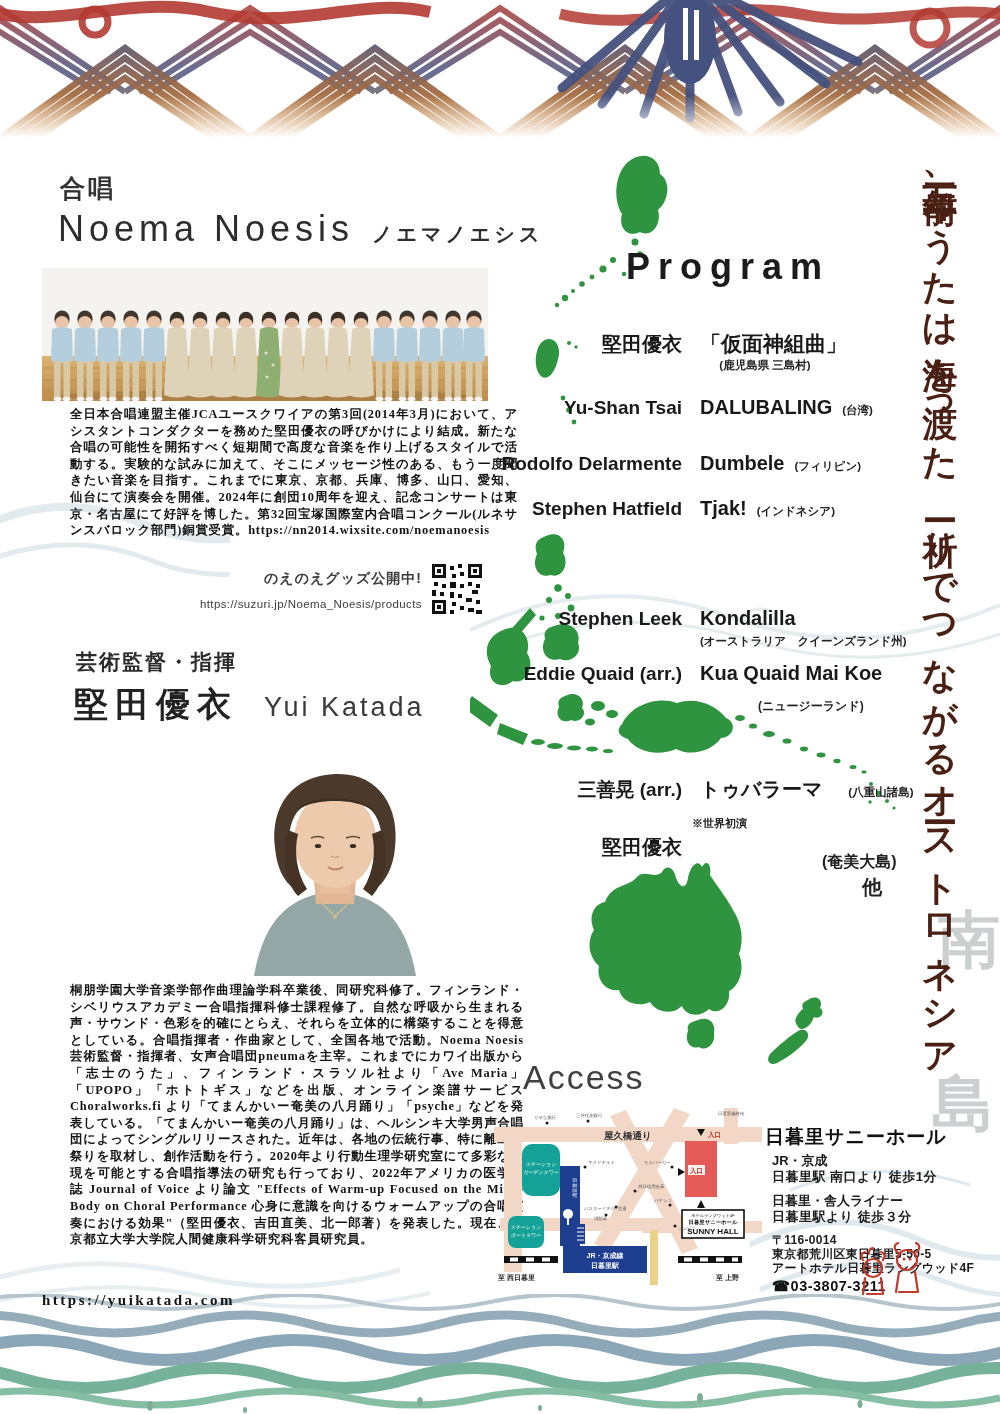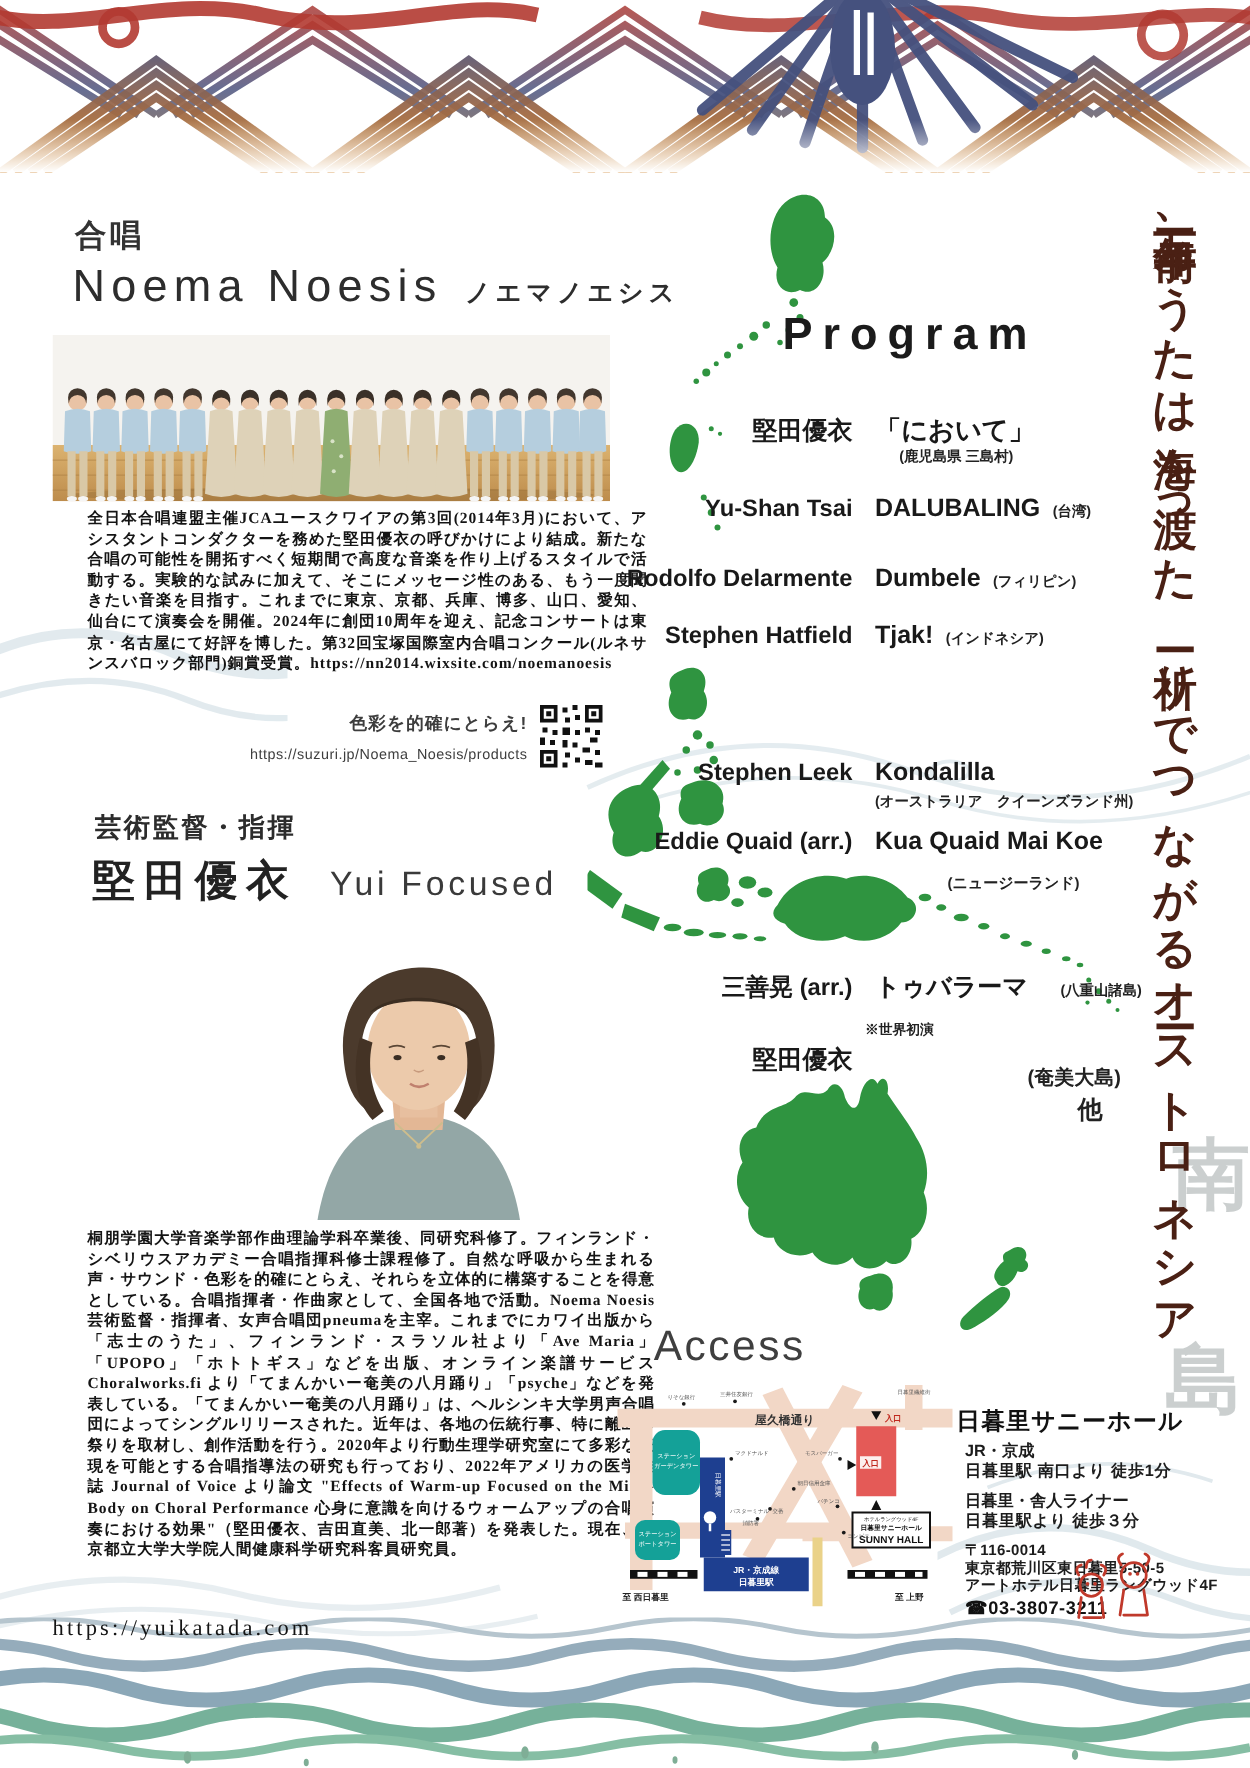--- a/index.html
+++ b/index.html
@@ -10,21 +10,21 @@
   .sec-label{font-size:25px;letter-spacing:3px;color:#333;font-weight:600;}
   .choir-name{font-size:36px;letter-spacing:5px;color:#2d2d2d;font-weight:400;}
   .choir-kana{font-size:20px;letter-spacing:4px;color:#2d2d2d;margin-left:18px;font-weight:600;}
   .para{font-family:Liberation Serif, serif;font-size:12.4px;line-height:1.34;letter-spacing:.8px;
         text-align:justify;color:#141414;font-weight:600;margin-left:28px;}
   .goods-label{font-size:14px;font-weight:700;color:#3d3d3d;letter-spacing:1px;}
   .goods-url{font-size:11.5px;color:#3d3d3d;letter-spacing:.4px;}
   .cond-label{font-size:21px;letter-spacing:2px;color:#2c2c2c;font-weight:600;}
   .cond-name{font-size:34px;letter-spacing:7px;color:#222;font-weight:600;}
   .cond-en{font-size:27px;letter-spacing:3px;color:#3a3a3a;margin-left:26px;font-weight:400;}
-  .site-url{font-family:"Liberation Serif",serif;font-size:18px;letter-spacing:2.5px;color:#141414;font-weight:400;}
+  .site-url{font-family:"Liberation Serif",serif;font-size:15px;letter-spacing:2.5px;color:#141414;font-weight:700;}
   
   .prog-title{font-size:36px;letter-spacing:8px;color:#1b1b1b;font-weight:600;}
   .prog-row{position:absolute;left:470px;width:450px;display:flex;align-items:baseline;white-space:nowrap;z-index:4;}
   .pcomposer{width:212px;text-align:right;font-weight:700;font-size:19px;flex:none;margin-right:18px;color:#191919;}
   .ptitle{font-weight:700;font-size:20px;color:#191919;}
   .ptitle-sm{font-weight:700;font-size:17px;color:#191919;}
   .porigin{font-size:11.5px;margin-left:10px;font-weight:700;color:#222;}
   .porigin-blk{position:absolute;font-size:11.5px;font-weight:700;color:#222;z-index:4;}
   .premiere{position:absolute;font-size:11px;font-weight:700;color:#222;z-index:4;}
   .etc{position:absolute;font-size:20px;font-weight:700;color:#222;z-index:4;}
@@ -256,21 +256,21 @@
       <use href="#figW" transform="translate(319,105)"></use>
     <use href="#figM" transform="translate(342,105)"></use>
       <use href="#figM" transform="translate(365,105)"></use>
     <use href="#figM" transform="translate(388,105)"></use>
       <use href="#figM" transform="translate(411,105)"></use>
     <use href="#figM" transform="translate(432,105)"></use>
   </svg>
 
   <div class="abs para" style="left:42px;top:406px;width:448px;z-index:3;">全日本合唱連盟主催JCAユースクワイアの第3回(2014年3月)において、アシスタントコンダクターを務めた堅田優衣の呼びかけにより結成。新たな合唱の可能性を開拓すべく短期間で高度な音楽を作り上げるスタイルで活動する。実験的な試みに加えて、そこにメッセージ性のある、もう一度聞きたい音楽を目指す。これまでに東京、京都、兵庫、博多、山口、愛知、仙台にて演奏会を開催。2024年に創団10周年を迎え、記念コンサートは東京・名古屋にて好評を博した。第32回宝塚国際室内合唱コンクール(ルネサンスバロック部門)銅賞受賞。https://nn2014.wixsite.com/noemanoesis</div>
 
-  <div class="abs goods-label" style="left:130px;top:570px;width:292px;text-align:right;z-index:3;">色彩を的確にとらえ!</div>
+  <div class="abs goods-label" style="left:130px;top:570px;width:292px;text-align:right;z-index:3;">のえのえグッズ公開中!</div>
   <a class="abs goods-url" style="left:130px;top:598px;width:292px;text-align:right;z-index:3;text-decoration:none;color:#3d3d3d;">https://suzuri.jp/Noema_Noesis/products</a>
 
   <svg class="abs" style="left:430px;top:562px;z-index:3;" width="54" height="54" viewBox="0 0 54 54">
     <rect width="54" height="54" fill="#fff"></rect>
     <g fill="#111">
       <rect x="2" y="2" width="14" height="14"></rect>
         <rect x="38" y="2" width="14" height="14"></rect>
         <rect x="2" y="38" width="14" height="14"></rect>
       <rect x="20" y="4" width="4" height="4"></rect>
         <rect x="28" y="2" width="4" height="4"></rect>
@@ -302,21 +302,21 @@
       </g>
     <g fill="#111">
         <rect x="7" y="7" width="4" height="4"></rect>
         <rect x="43" y="7" width="4" height="4"></rect>
         <rect x="7" y="43" width="4" height="4"></rect>
       </g>
   </svg>
 
   <div class="abs cond-label" style="left:76px;top:648px;z-index:3;">芸術監督・指揮</div>
   <div class="abs" style="left:74px;top:682px;z-index:3;white-space:nowrap;">
-    <span class="cond-name">堅田優衣</span><span class="cond-en">Yui Focused</span>
+    <span class="cond-name">堅田優衣</span><span class="cond-en">Yui Katada</span>
   </div>
 
   <svg class="abs" style="left:236px;top:754px;z-index:2;" width="196" height="222" viewBox="0 0 196 222">
     <path d="M18,222 C28,162 58,140 98,138 C140,140 170,162 180,222 Z" fill="#93a7a6"></path>
     <path d="M78,126 L120,126 L118,150 L80,150 Z" fill="#e3b795"></path>
     <rect x="84" y="112" width="30" height="28" fill="#e7bf9f"></rect>
     <ellipse cx="99" cy="86" rx="41" ry="48" fill="#eccaab"></ellipse>
     <path d="M99,20 C142,18 164,52 159,94 C157,114 150,126 141,134 C150,100 148,68 135,56 C119,42 79,42 63,56 C51,68 49,100 57,134 C47,126 41,114 39,94 C34,52 56,22 99,20 Z" fill="#4b3a2c"></path>
     <path d="M52,76 C45,104 49,128 62,142 L71,135 C60,118 58,96 62,80 Z" fill="#443325"></path>
     <path d="M146,76 C153,104 149,128 136,142 L127,135 C138,118 140,96 136,80 Z" fill="#443325"></path>
@@ -331,21 +331,21 @@
     <circle cx="99" cy="163" r="2" fill="#cdbd8d"></circle>
   </svg>
 
   <div class="abs para" style="left:42px;top:982px;width:454px;z-index:3;">桐朋学園大学音楽学部作曲理論学科卒業後、同研究科修了。フィンランド・シベリウスアカデミー合唱指揮科修士課程修了。自然な呼吸から生まれる声・サウンド・色彩を的確にとらえ、それらを立体的に構築することを得意としている。合唱指揮者・作曲家として、全国各地で活動。Noema Noesis芸術監督・指揮者、女声合唱団pneumaを主宰。これまでにカワイ出版から「志士のうた」、フィンランド・スラソル社より「Ave Maria」「UPOPO」「ホトトギス」などを出版、オンライン楽譜サービス Choralworks.fi より「てまんかいー奄美の八月踊り」「psyche」などを発表している。「てまんかいー奄美の八月踊り」は、ヘルシンキ大学男声合唱団によってシングルリリースされた。近年は、各地の伝統行事、特に離島の祭りを取材し、創作活動を行う。2020年より行動生理学研究室にて多彩な表現を可能とする合唱指導法の研究も行っており、2022年アメリカの医学雑誌 Journal of Voice より論文 "Effects of Warm-up Focused on the Mind-Body on Choral Performance 心身に意識を向けるウォームアップの合唱演奏における効果"（堅田優衣、吉田直美、北一郎著）を発表した。現在、東京都立大学大学院人間健康科学研究科客員研究員。</div>
   <a class="abs site-url" style="left:42px;top:1292px;z-index:3;text-decoration:none;color:#141414;">https://yuikatada.com</a>
 
   <div class="abs prog-title" style="left:626px;top:246px;z-index:4;">Program</div>
 
   <div class="prog-row" style="top:330px;">
     <span class="pcomposer" style="font-size:20px;">堅田優衣</span>
-    <span class="ptitle" style="font-size:21px;">「において」</span>
+    <span class="ptitle" style="font-size:21px;">「仮面神組曲」</span>
   </div>
   <div class="porigin-blk" style="left:700px;top:358px;width:130px;text-align:center;">(鹿児島県 三島村)</div>
 
   <div class="prog-row" style="top:396px;">
     <span class="pcomposer">Yu-Shan Tsai</span>
     <span class="ptitle">DALUBALING</span>
     <span class="porigin">(台湾)</span>
   </div>
 
   <div class="prog-row" style="top:452px;">

